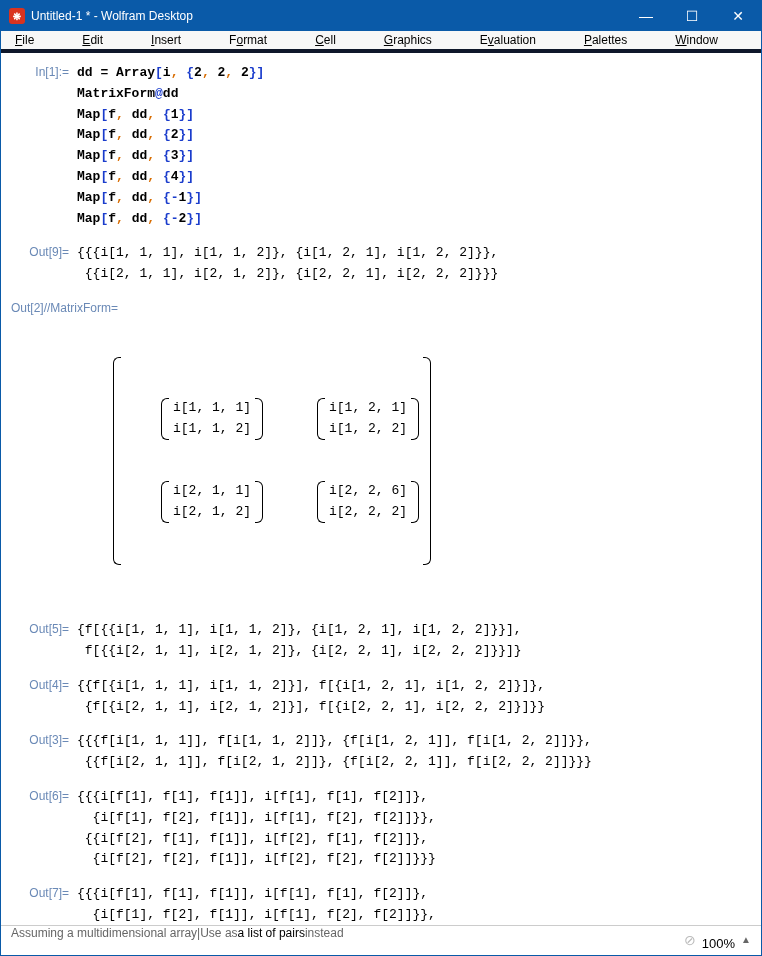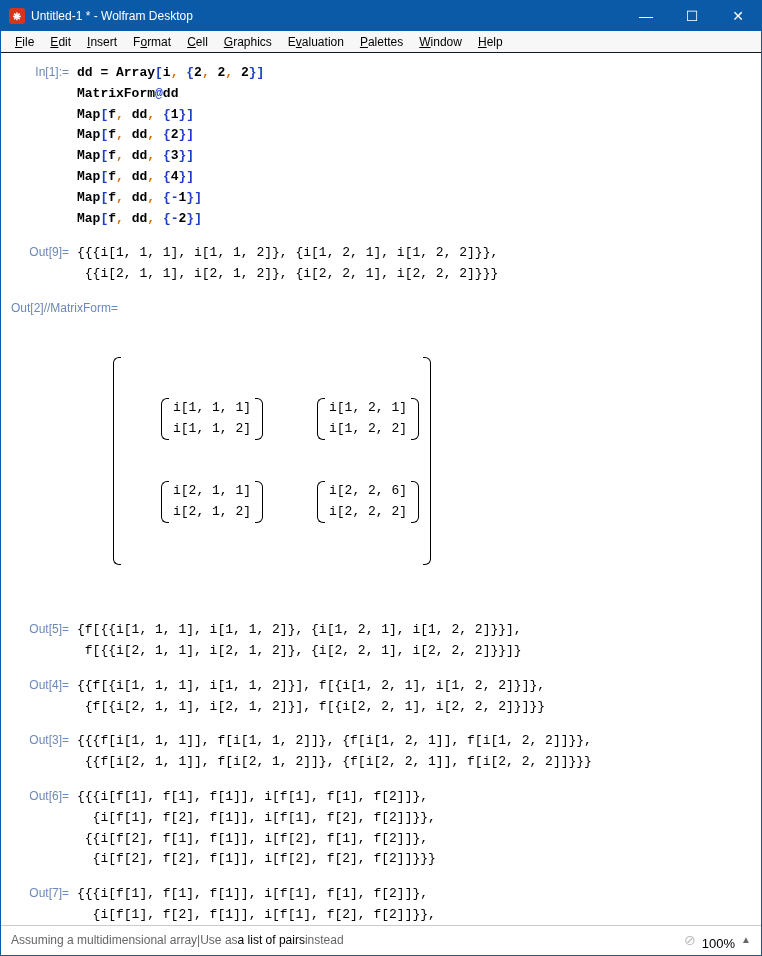--- a/index.html
+++ b/index.html
@@ -2,35 +2,35 @@
 <html><head>
 <meta charset="utf-8">
 <style>
 * { margin: 0; padding: 0; box-sizing: border-box; }
 body { font-family: "Segoe UI", Arial, sans-serif; background: #fff; width: 762px; height: 956px; overflow: hidden; border: 1px solid #0a5aa8; }
 .titlebar { background: #0a5aa8; height: 30px; display: flex; align-items: center; color: #fff; font-size: 12px; }
 .titlebar .icon { width: 16px; height: 16px; background: #d9331f; border-radius: 3px; margin: 0 6px 0 8px; display: flex; align-items: center; justify-content: center; font-size: 10px; color: #fff; font-weight: bold; }
 .titlebar .title { flex: 1; }
 .titlebar .btns { display: flex; }
 .titlebar .btn { width: 46px; height: 30px; display: flex; align-items: center; justify-content: center; font-size: 14px; }
-.menubar { background: #f7f7f7; height: 22px; display: flex; align-items: center; border-bottom: 1px solid #0f172a; padding-left: 6px; font-size: 12px; }
+.menubar { background: #f7f7f7; height: 22px; display: flex; align-items: center; border-bottom: 4px solid #0f172a; padding-left: 6px; font-size: 12px; gap: 32px; }
 .menubar .mitem { padding: 2px 8px; cursor: default; }
 .menubar .mitem u { text-decoration: underline; }
 .notebook { height: 872px; overflow-y: auto; position: relative; font-family: "Consolas","Courier New",monospace; font-size: 13px; color: #000; padding: 10px 36px 10px 10px; }
 .notebook::-webkit-scrollbar { width: 16px; }
 .notebook::-webkit-scrollbar-track { background: #f0f0f0; }
 .notebook::-webkit-scrollbar-thumb { background: #c0c0c0; border: 1px solid #a0a0a0; }
 .cell { display: flex; margin-bottom: 4px; }
 .label { width: 66px; min-width: 66px; text-align: right; color: #6a89b6; font-size: 12px; padding-right: 8px; padding-top: 2px; font-family: Arial, sans-serif; }
 .content { flex: 1; line-height: 1.6; white-space: pre; }
 .content .b { font-weight: bold; }
 .content .blue { color: #1a3ccc; }
 .content .orange { color: #d86c00; }
 .spacer { height: 10px; }
-.statusbar { height: 28px; border-top: 1px solid #ccc; display: flex; align-items: center; font-size: 12px; color: #666; padding: 0 10px; background: #fff; }
+.statusbar { height: 28px; border-top: 1px solid #ccc; display: flex; font-size: 12px; color: #666; padding: 0 10px; background: #fff; }
 .statusbar .link { color: #000000; }
 .statusbar .right { margin-left: auto; display: flex; align-items: center; gap: 6px; }
 .close-icon { color: #bbb; font-size: 14px; cursor: default; }
 .zoom { font-size: 13px; color: #000; margin-top: 8px; }
 .arrow { font-size: 10px; }
 .matrix-row { display: flex; align-items: center; gap: 18px; }
 .matrix-outer { display: flex; align-items: stretch; margin-left: 36px; }
 .paren { width: 8px; border-left: 1px solid #000; border-top: 1px solid #000; border-bottom: 1px solid #000; border-radius: 6px 0 0 6px; }
 .paren.right { border-left: none; border-right: 1px solid #000; border-radius: 0 6px 6px 0; }
 .matrix-body { padding: 0 4px; }

